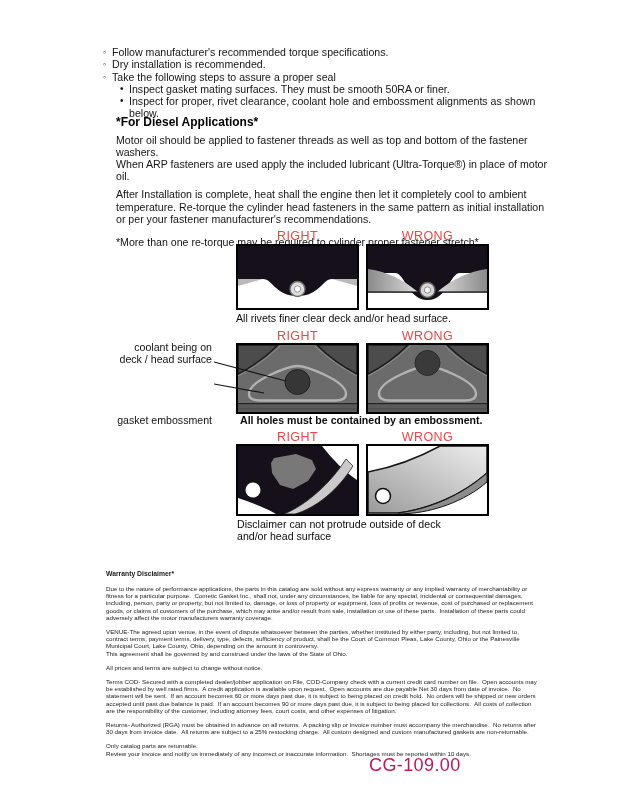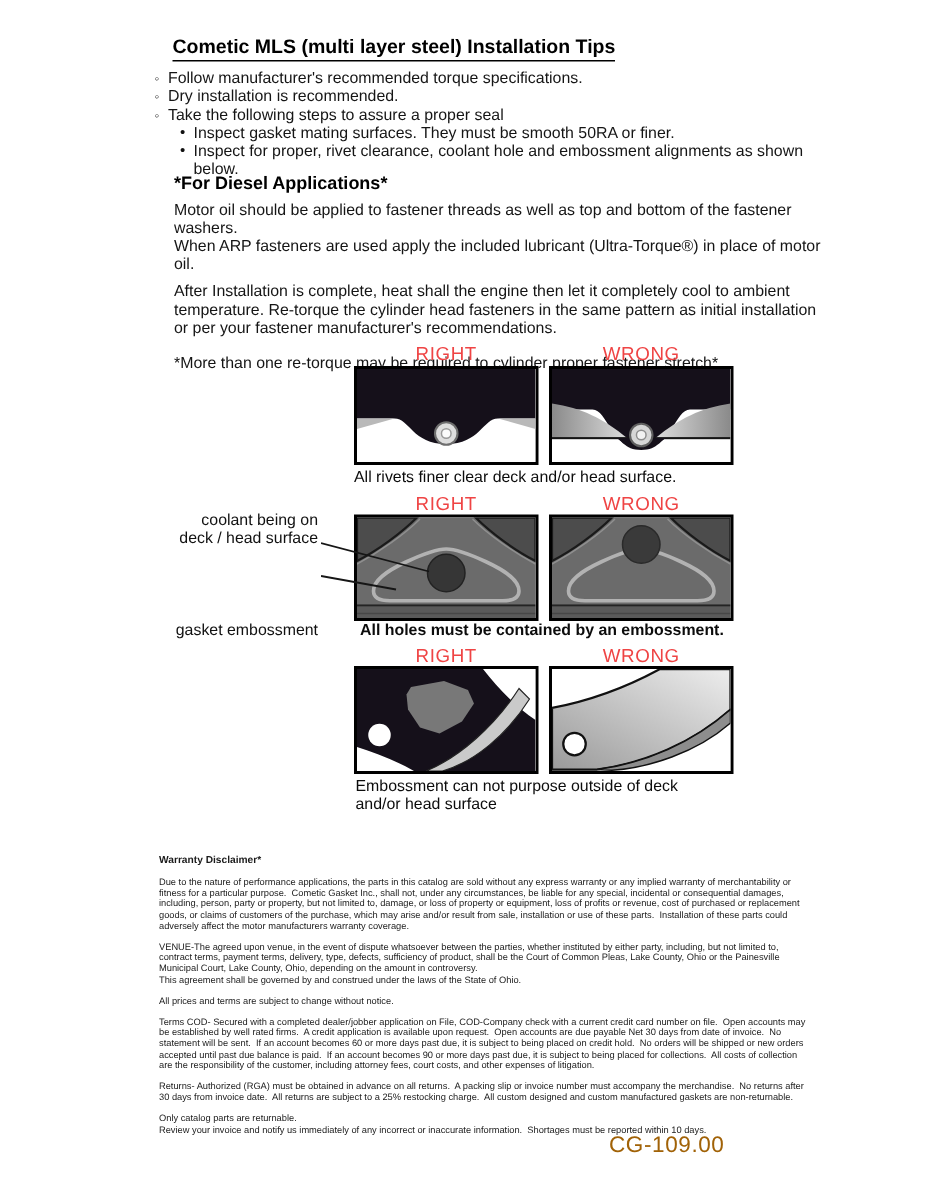--- a/index.html
+++ b/index.html
@@ -29,28 +29,27 @@
   .dlabel{width:123px;text-align:center;font-size:12.5px;letter-spacing:.4px;color:#ef4444;}
   .panel{width:123px;border:2px solid #000;background:#fff;box-sizing:border-box;}
   .panel svg{display:block;}
   .caption{font-size:10.6px;line-height:11.6px;color:#0c0c0c;white-space:pre-line;}
   .annot{width:112px;text-align:right;font-size:10.6px;line-height:11.5px;color:#111;white-space:pre-line;}
   
   .disclaimer{left:106px;top:570px;width:470px;color:#222;}
   .disclaimer h3{font-size:6.8px;font-weight:700;margin:0 0 8px 0;color:#1a1a1a;}
   .disclaimer p{font-size:6.2px;line-height:7.2px;margin:0 0 7px 0;white-space:pre;}
   
-  .doc-code{left:406px;top:755px;font-size:15px;letter-spacing:.4px;color:#a16207;}
+  .doc-code{left:369px;top:755px;font-size:18px;letter-spacing:.4px;color:#be185d;}
 </style>
 </head>
 <body>
 
 <div class="page">
 
-  <div class="abs doc-title">Cometic MLS (multi layer steel) Installation Tips</div>
 
   <div class="abs intro">
     <div class="li">
       <span class="mk">◦</span>
       <span>Follow manufacturer's recommended torque specifications.</span>
     </div>
     <div class="li">
       <span class="mk">◦</span>
       <span>Dry installation is recommended.</span>
     </div>
@@ -182,21 +181,21 @@
             <stop offset="1" stop-color="#ededed"></stop>
         </linearGradient>
       </defs>
       <rect x="0" y="0" width="119" height="68" fill="#ffffff"></rect>
       <path d="M0,26 C26,21 50,12 72,0 H119 V27 C94,49 62,63 30,67 H0 Z" fill="url(#gB)" stroke="#111111" stroke-width="1.5"></path>
       <path d="M30,67 C62,63 94,49 119,27 L119,36 C96,56 64,66 40,67.5 Z" fill="#8d8d8d" stroke="#111111" stroke-width="1"></path>
       <circle cx="15" cy="50" r="7.5" fill="#ffffff" stroke="#111111" stroke-width="1.5"></circle>
     </svg>
   </div>
 
-  <div class="abs caption" style="left:237px;top:519px;">Embossment can not purpose outside of deck
+  <div class="abs caption" style="left:237px;top:519px;">Disclaimer can not protrude outside of deck
 and/or head surface</div>
 
   <div class="abs disclaimer">
     <h3>Warranty Disclaimer*</h3>
     <p>Due to the nature of performance applications, the parts in this catalog are sold without any express warranty or any implied warranty of merchantability or
 fitness for a particular purpose.  Cometic Gasket Inc., shall not, under any circumstances, be liable for any special, incidental or consequential damages,
 including, person, party or property, but not limited to, damage, or loss of property or equipment, loss of profits or revenue, cost of purchased or replacement
 goods, or claims of customers of the purchase, which may arise and/or result from sale, installation or use of these parts.  Installation of these parts could
 adversely affect the motor manufacturers warranty coverage.</p>
     <p>VENUE-The agreed upon venue, in the event of dispute whatsoever between the parties, whether instituted by either party, including, but not limited to,

